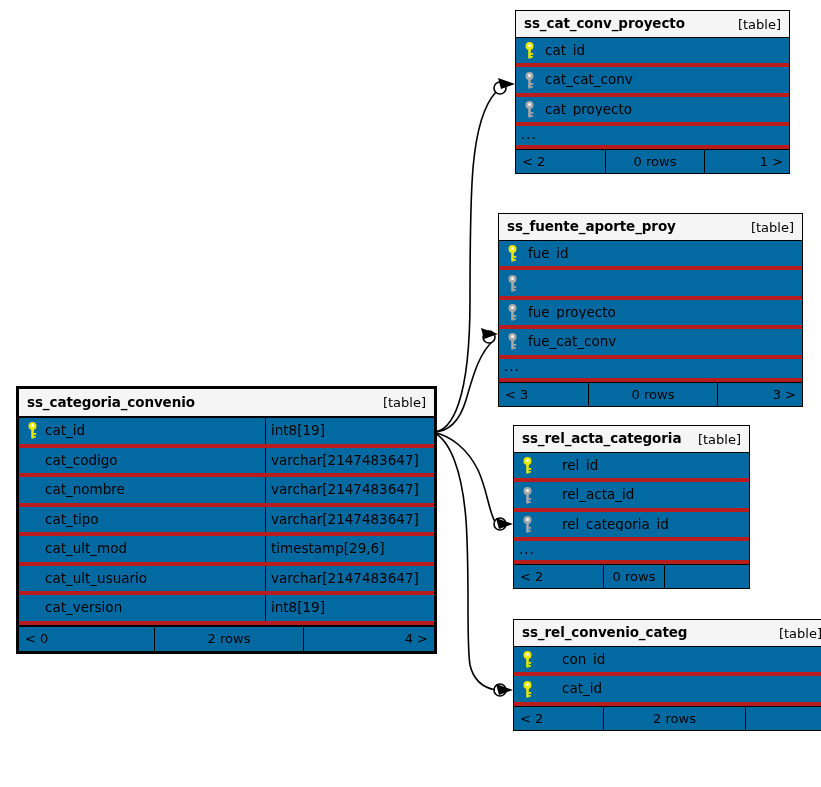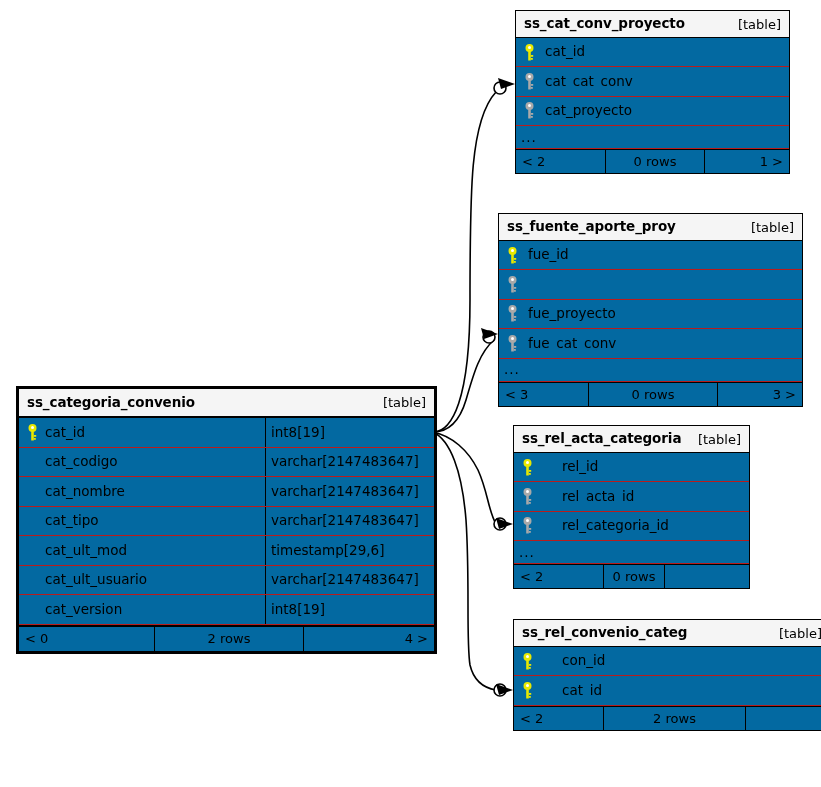--- a/index.html
+++ b/index.html
@@ -64,21 +64,21 @@
     white-space: nowrap;
   }
   .entity-kind {
     font-size: 13px;
     white-space: nowrap;
     padding-left: 12px;
   }
   .row {
     display: flex;
     align-items: center;
-    border-bottom: 1px solid #b91c1c;
+    border-bottom: 4px solid #b91c1c;
     box-sizing: border-box;
     height: 29.4px;
     white-space: nowrap;
   }
   .entity.main .row {
     height: 29.5px;
   }
   .row:last-child {
     border-bottom: none;
   }

